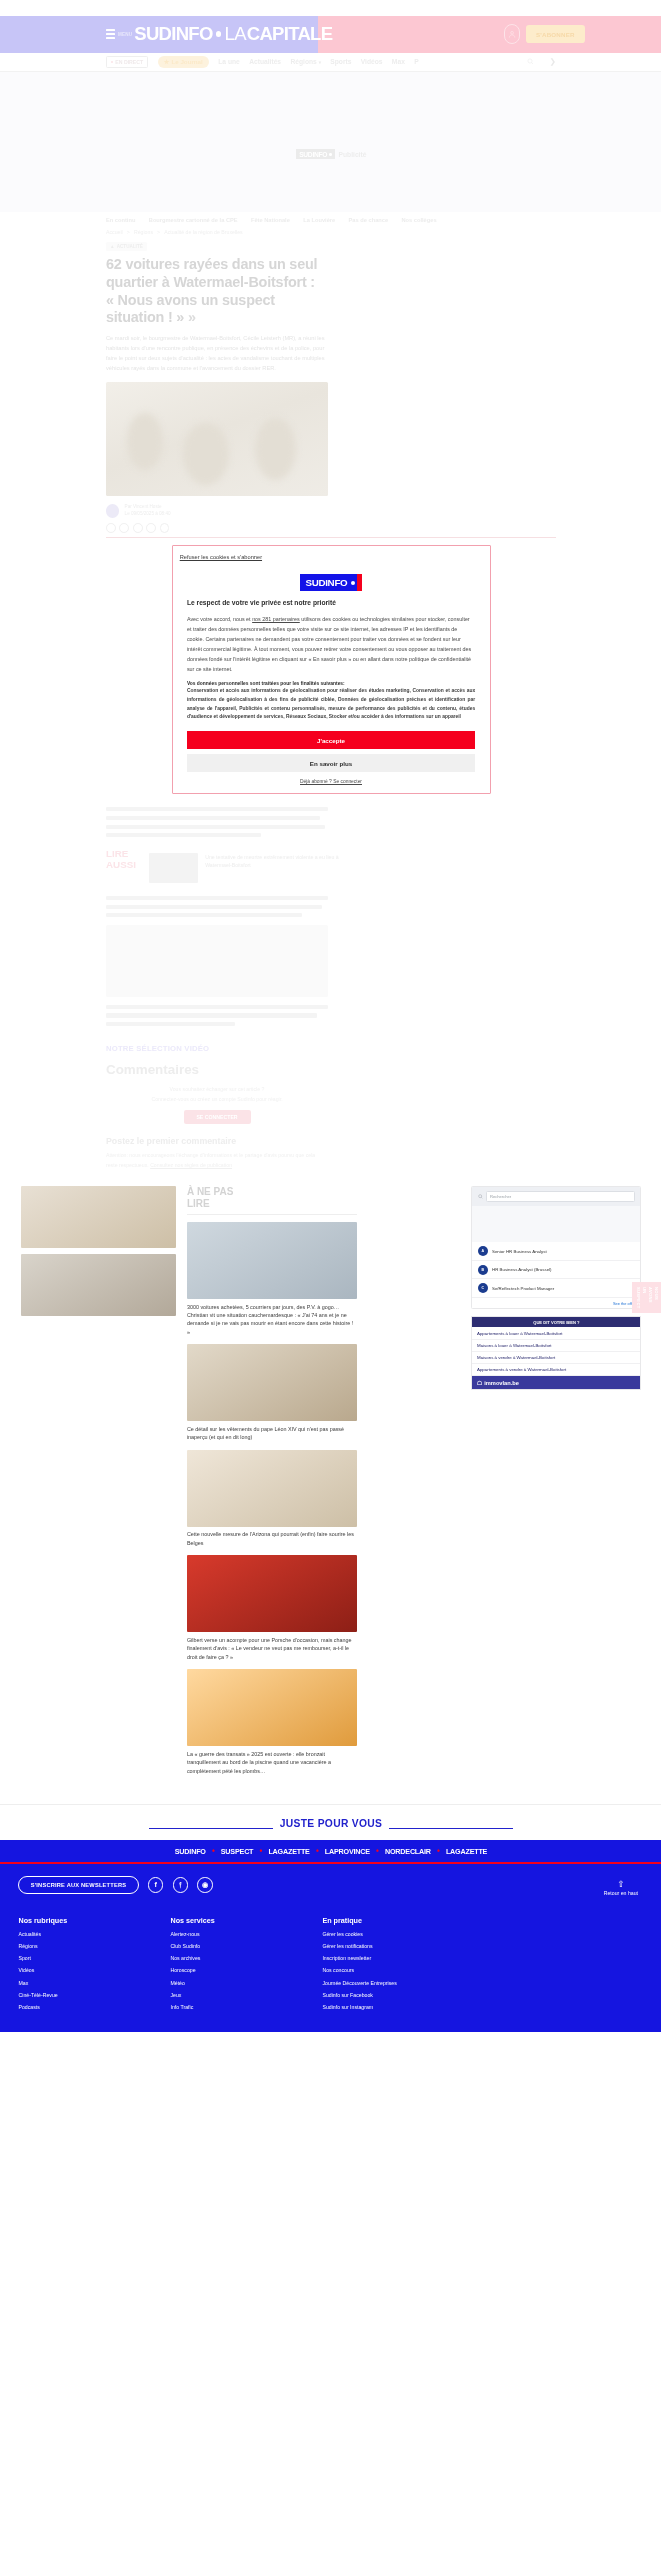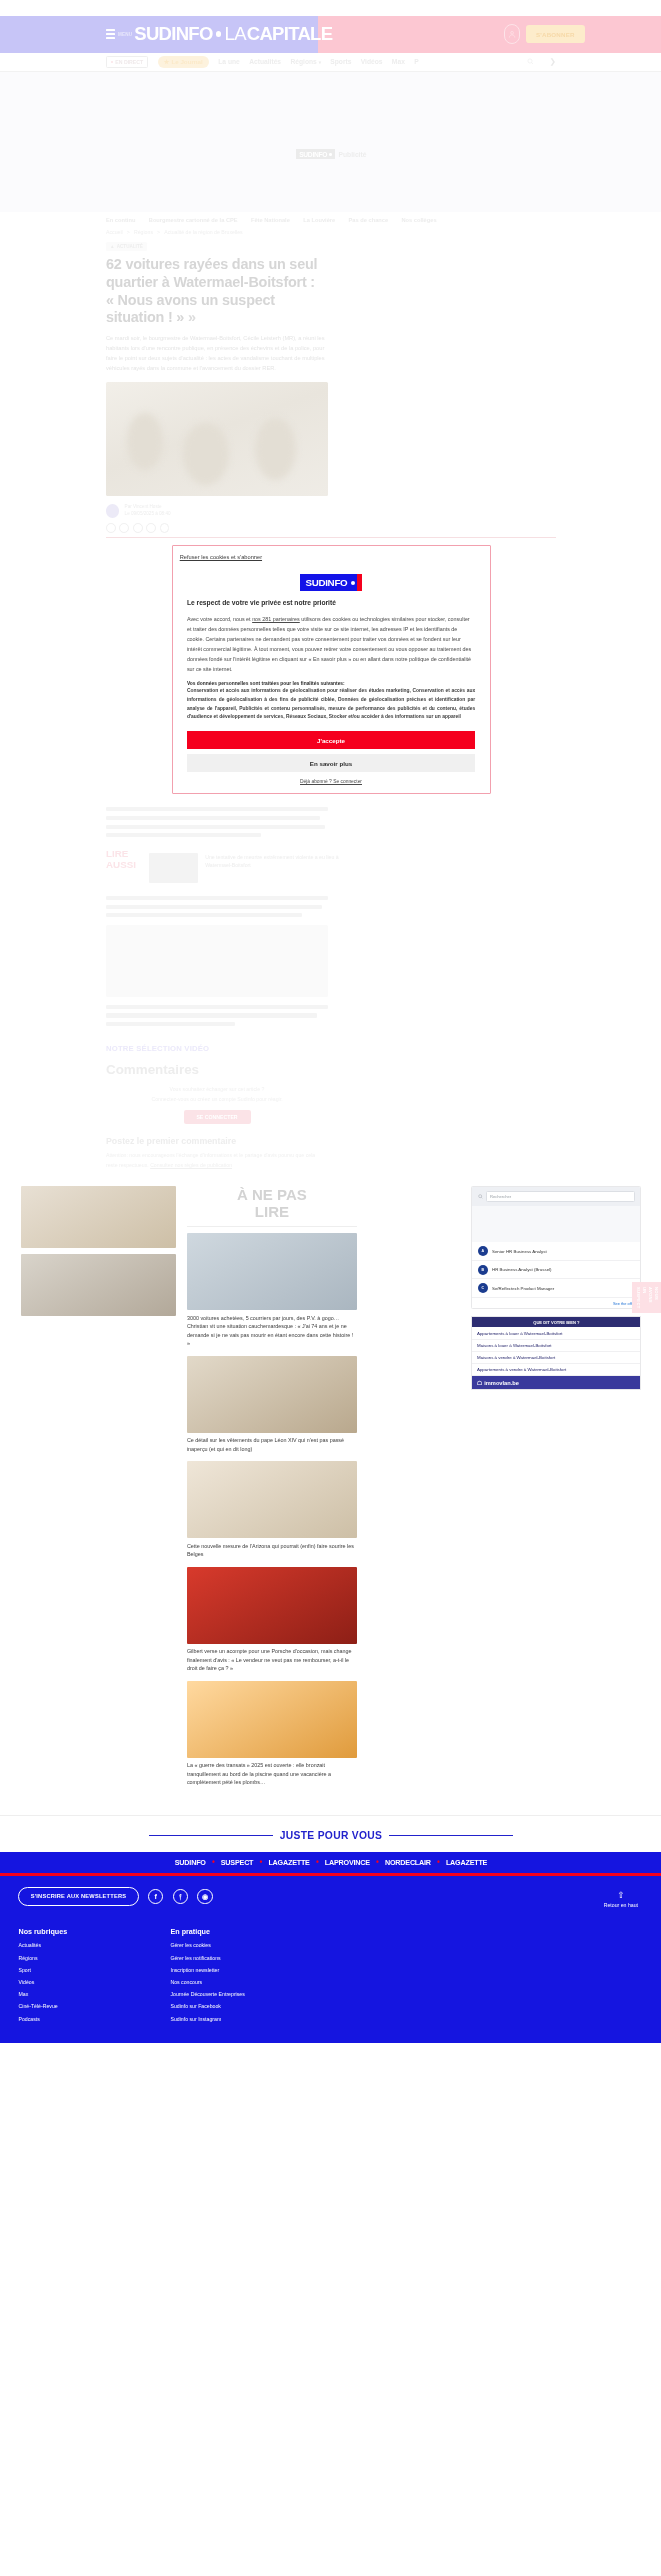--- a/index.html
+++ b/index.html
@@ -125,21 +125,21 @@
   .comments-h2 { color:#ededed; font-size:13.4px; font-weight:900; margin-top:2.1px;}
   .center-txt { text-align:center; font-size:5.2px; color:#f0f0f0; line-height:1.9;}
   .cta-pill { display:block; margin:5.2px auto 0; width:67px; text-align:center; background:#fbe3e7; color:#fff; font-size:5.2px; font-weight:800; padding:4.1px 0; border-radius:2.1px;}
   .first-comment { color:#ededed; font-size:8.8px; font-weight:900; margin-top:11.3px;}
 
   
   .cols { display:flex; gap:11.3px; padding: 15.5px 20.6px 0; }
   .col-left { width: 155px; }
   .col-mid { width: 170px; }
   .col-right { width: 170px; margin-left:auto;}
-  .anepas { text-align:center; color:#d3d3d3; font-size:15px; font-weight:800; line-height:1.15; margin-bottom:5.2px;}
+  .anepas { color:#d3d3d3; font-size:10px; font-weight:800; line-height:1.15; margin-bottom:5.2px;}
   .anepas-rule { height:0.5px; background:#eee; margin:3.1px 0 7.2px;}
   .teaser { margin-bottom:8.2px; }
   .teaser .ph { width:100%; height:77px; border-radius:1px;}
   .teaser p { font-size:5.4px; line-height:1.55; color:#3c3c3c; margin-top:3.6px;}
   .ph-a { background:linear-gradient(150deg,#cfd8df,#aab6c0);}
   .ph-b { background:linear-gradient(150deg,#e2d9c9,#b9a88d);}
   .ph-c { background:linear-gradient(150deg,#efe6d8,#cdbfa6);}
   .ph-d { background:linear-gradient(150deg,#d83a2c,#8d1f16);}
   .ph-e { background:linear-gradient(150deg,#ffd9a0,#e09b3c);}
   .left-card { height:62px; background:linear-gradient(150deg,#e8e0d4,#cdbfa6); border-radius:1px; margin-bottom:6.2px;}
@@ -153,21 +153,21 @@
   .wbadge { width:10.3px;height:10.3px;border-radius:50%;background:#1b3c8f;color:#fff;display:flex;align-items:center;justify-content:center;font-size:3.6px;font-weight:700;flex:none;}
   .widget-more { text-align:right; font-size:3.9px; color:#1b6fd4; padding:2.6px 5.2px;}
   .wjob { font-size:4.4px; color:#333;}
 
   .realestate { margin-top:7.2px; border:0.5px solid #e8e8ea;}
   .re-head { background:#2d2d72; color:#fff; font-size:4.1px; font-weight:700; text-align:center; padding:2.6px;}
   .re-row { padding:3.1px 4.6px; font-size:4.4px; color:#24246a; border-bottom:0.5px solid #f0f0f2;}
   .re-foot { background:#3a3a9c; color:#fff; font-weight:800; font-size:5.7px; padding:3.6px 4.6px; display:flex; align-items:center; gap:2.1px;}
 
   
-  .jpv { margin-top:20.6px; border-top:0.5px solid #eee; padding:13.4px 0 11.3px; display:flex; align-items:center; justify-content:center; gap:7.2px;}
+  .jpv { margin-top:20.6px; border-top:0.5px solid #eee; padding:13.4px 0 11.3px; display:flex; align-items:flex-end; justify-content:center; gap:7.2px;}
   .jpv-line { height:1px; width:124px; background:#2222cc;}
   .jpv-txt { color:#2222cc; font-weight:900; font-size:10.3px; letter-spacing:0.3px;}
 
   
   .brandstrip { background:#1515e0; color:#fff; display:flex; align-items:center; justify-content:center; gap:6.2px; padding:6.2px 0; font-weight:900; font-size:7.2px; letter-spacing:-0.2px; flex-wrap:wrap;}
   .brandstrip .bdot { color:#f5001e; font-size:8.2px;}
   .strip-red { height:2.6px; background:#f5001e;}
 
   
   footer { background:#1515e0; color:#fff; padding: 11.3px 10.3px 15.5px; position:relative;}
@@ -495,20 +495,30 @@
       <h4>Nos rubriques</h4>
       <a href="#">Actualités</a>
       <a href="#">Régions</a>
       <a href="#">Sport</a>
       <a href="#">Vidéos</a>
       <a href="#">Max</a>
       <a href="#">Ciné-Télé-Revue</a>
       <a href="#">Podcasts</a>
     </div>
     <div class="fcol">
+      <h4>Nos services</h4>
+      <a href="#">Alertez-nous</a>
+      <a href="#">Club Sudinfo</a>
+      <a href="#">Nos archives</a>
+      <a href="#">Horoscope</a>
+      <a href="#">Météo</a>
+      <a href="#">Jeux</a>
+      <a href="#">Info Trafic</a>
+    </div>
+    <div class="fcol">
       <h4>En pratique</h4>
       <a href="#">Gérer les cookies</a>
       <a href="#">Gérer les notifications</a>
       <a href="#">Inscription newsletter</a>
       <a href="#">Nos concours</a>
       <a href="#">Journée Découverte Entreprises</a>
       <a href="#">Sudinfo sur Facebook</a>
       <a href="#">Sudinfo sur Instagram</a>
     </div>
   </div>

